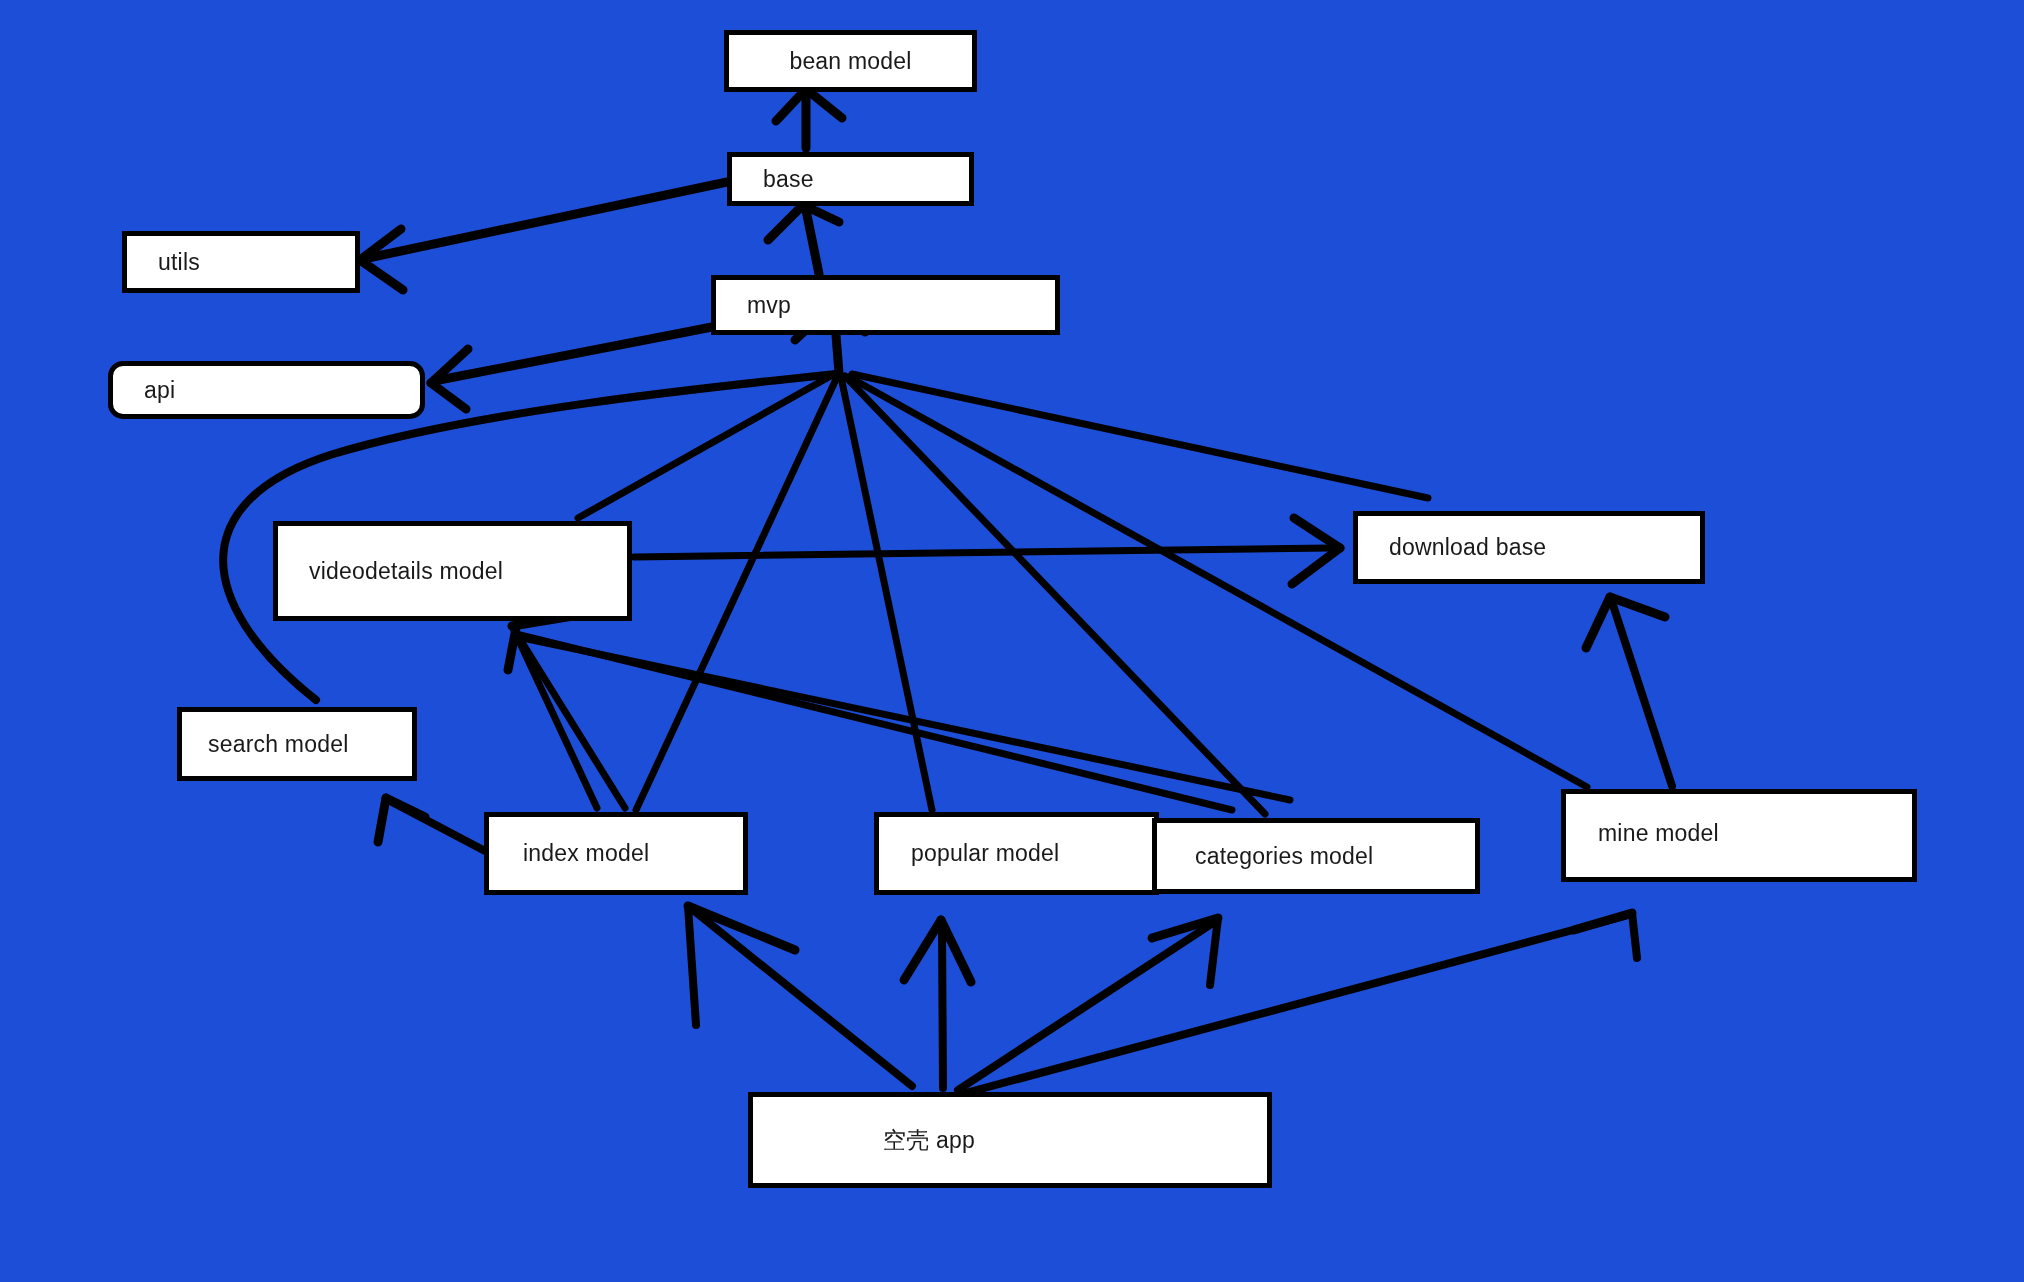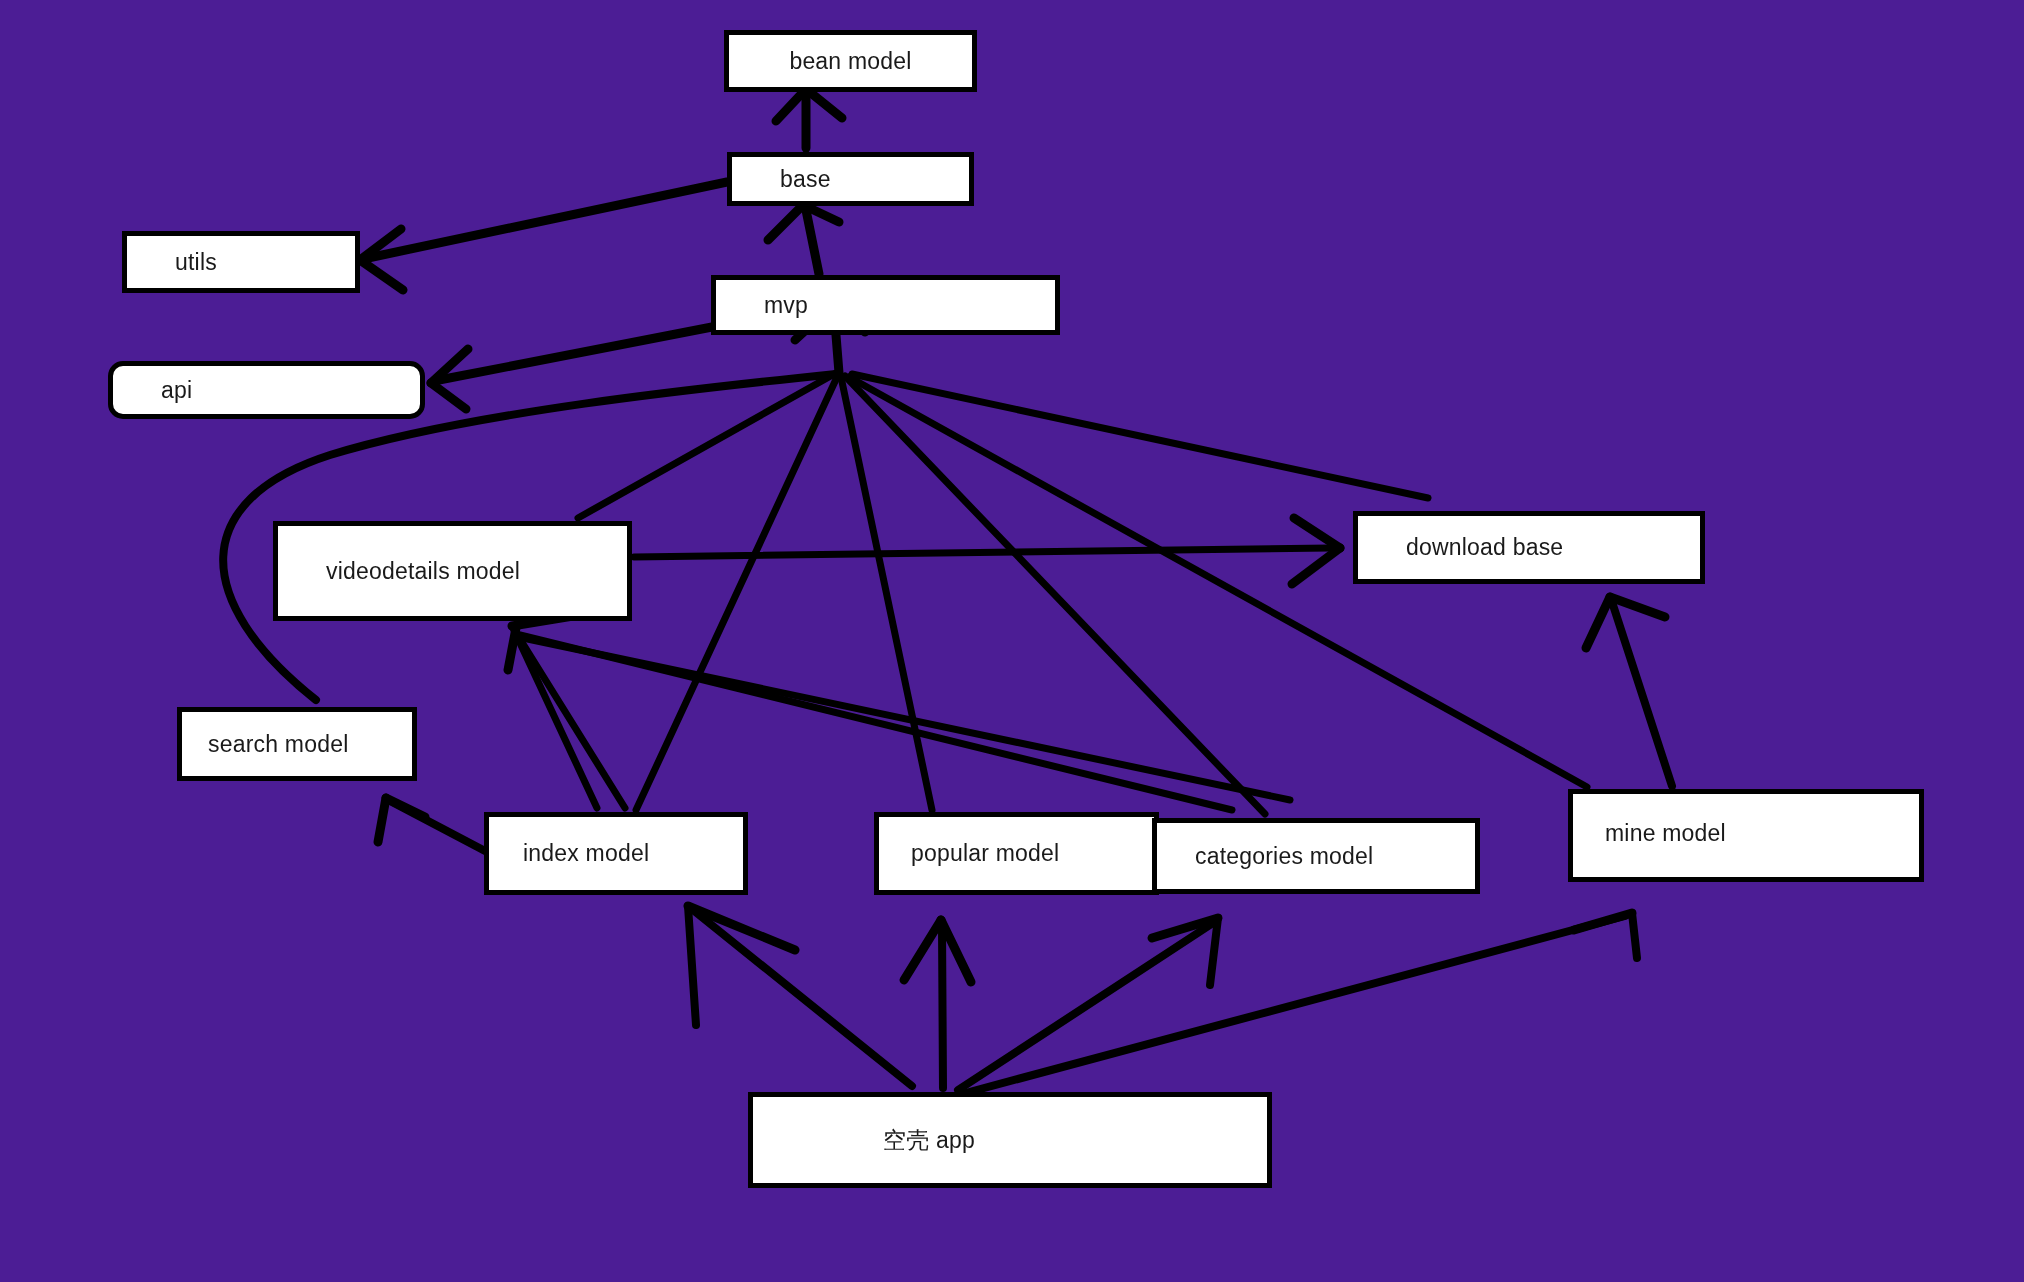--- a/index.html
+++ b/index.html
@@ -7,41 +7,41 @@
     padding: 0;
     background: #ffffff;
   }
   body {
     font-family: "Liberation Sans", sans-serif;
   }
   #canvas {
     position: relative;
     width: 2024px;
     height: 1282px;
-    background: #4c1d95;
+    background: #1d4ed8;
     overflow: hidden;
   }
   #edges {
     position: absolute;
     top: 0;
     left: 0;
     width: 2024px;
     height: 1282px;
   }
   .node {
     position: absolute;
     box-sizing: border-box;
     background: #ffffff;
     border: 5px solid #000000;
     display: flex;
     align-items: center;
     z-index: 5;
   }
   .node-label {
-    padding-left: 48px;
+    padding-left: 31px;
     font-size: 23px;
     color: #1a1a1a;
     letter-spacing: 0.2px;
     white-space: nowrap;
     font-family: "Liberation Sans", sans-serif;
   }
   .node.center-label .node-label {
     padding-left: 0;
     width: 100%;
     text-align: center;
@@ -212,21 +212,21 @@
   </div>
 
   <div class="node" style="left:874px; top:812px; width:285px; height:83px;">
     <span class="node-label" style="padding-left:32px;">popular model</span>
   </div>
 
   <div class="node" style="left:1152px; top:818px; width:328px; height:76px;">
     <span class="node-label" style="padding-left:38px;">categories model</span>
   </div>
 
-  <div class="node" style="left:1561px; top:789px; width:356px; height:93px; align-items:flex-start;margin-left:7px;">
+  <div class="node" style="left:1561px; top:789px; width:356px; height:93px; align-items:flex-start;">
     <span class="node-label" style="padding-left:32px; padding-top:26px;">mine model</span>
   </div>
 
   <div class="node" style="left:748px; top:1092px; width:524px; height:96px;">
     <span class="node-label" style="padding-left:130px;">空壳 app</span>
   </div>
 
 </div>
 
 </body></html>

